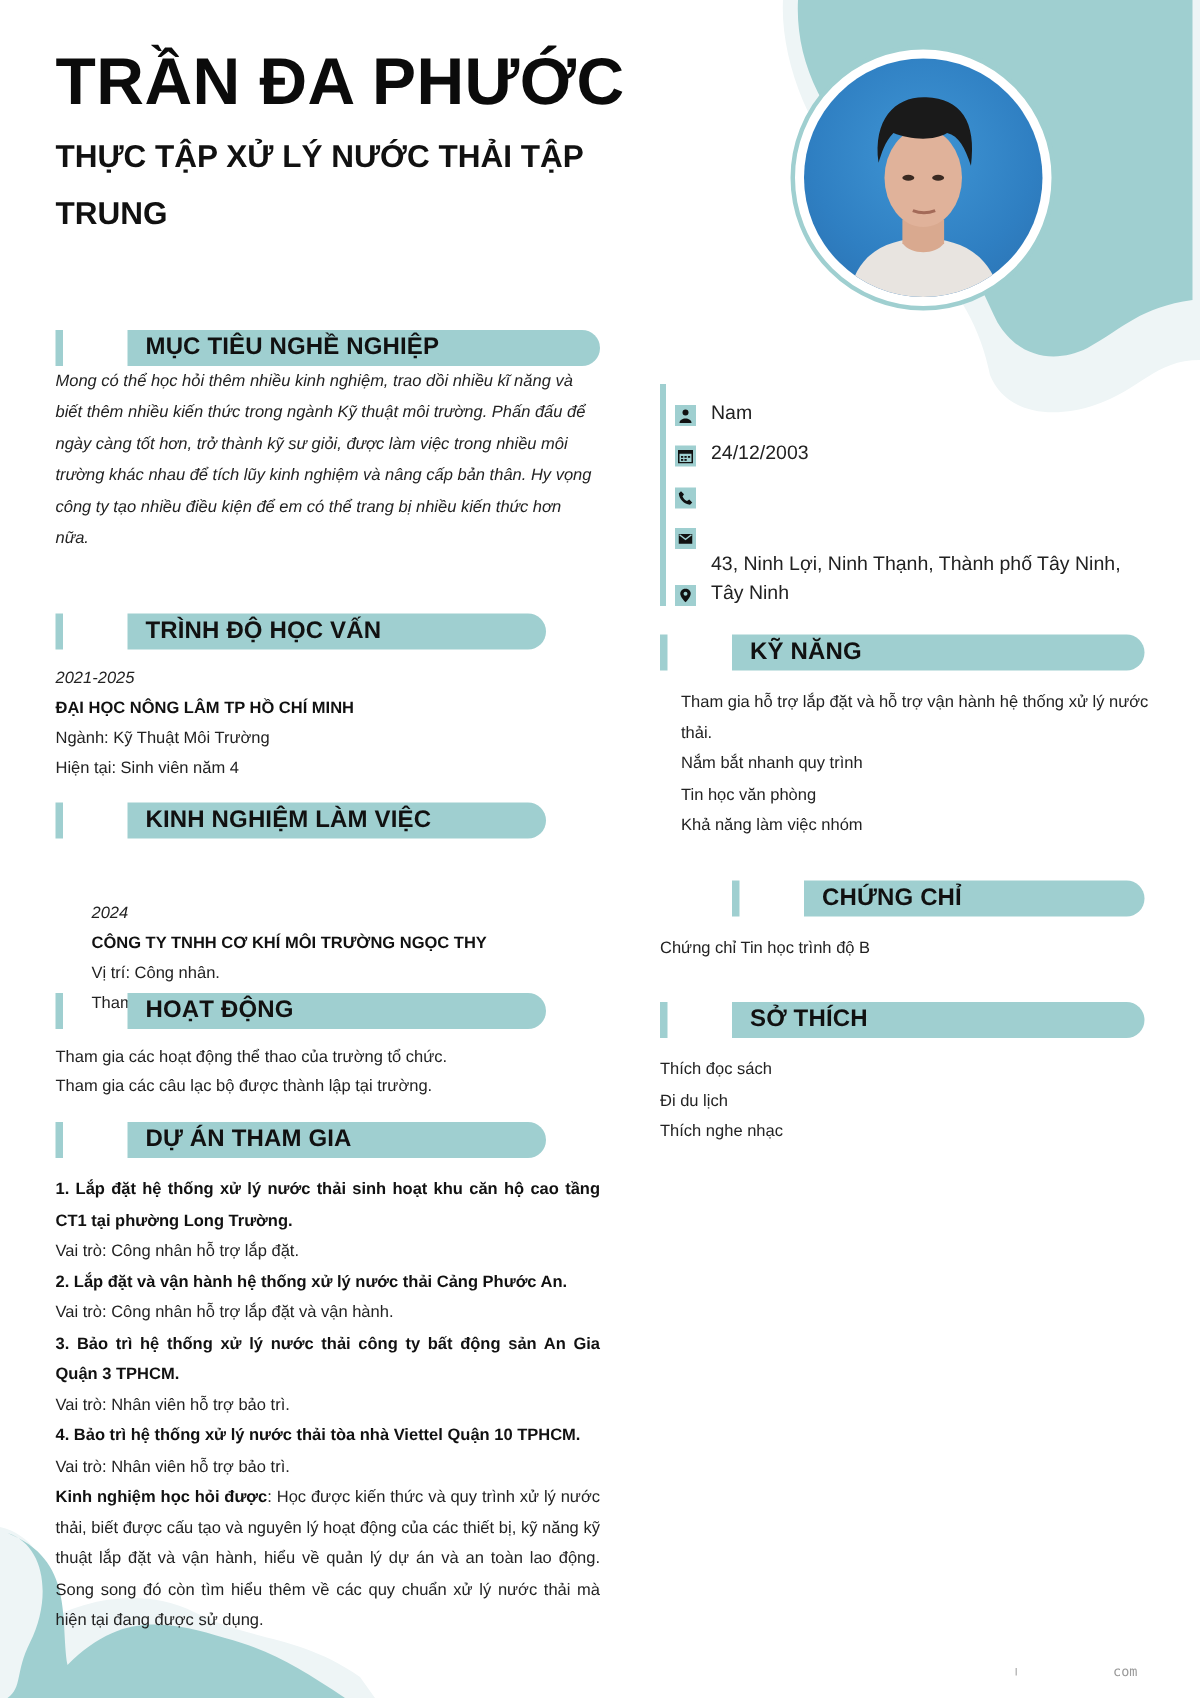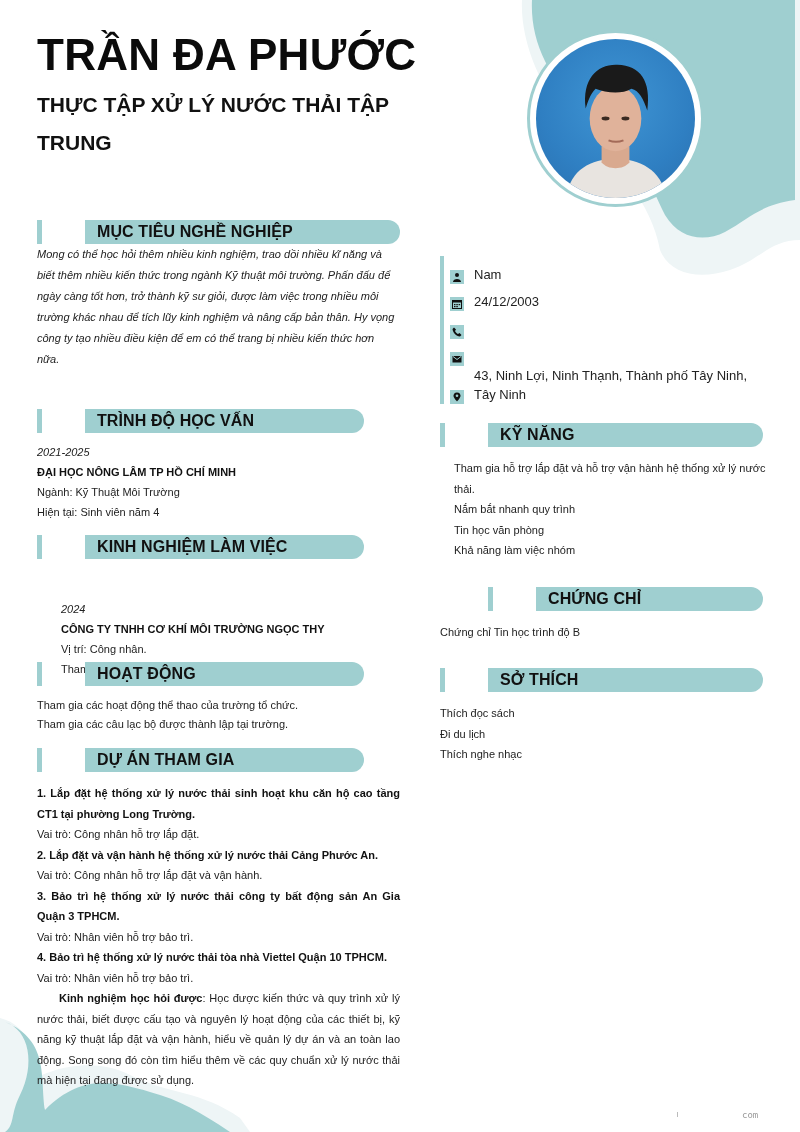--- a/index.html
+++ b/index.html
@@ -15,21 +15,21 @@
   .avatar { width: 100%; height: 100%; border-radius: 50%; overflow: hidden; position: relative; background: radial-gradient(circle at 50% 40%, #3f95d4 0%, #2f7fc2 60%, #2a6fae 100%); }
 
   .sec-head { position: absolute; height: 24px; display: flex; align-items: stretch; gap: 38px; }
   .sec-head .stripe { width: 5px; background: #9fcfd0; margin-right: 5px; }
   .sec-head .bar { flex: 1; background: #9fcfd0; border-radius: 0 14px 14px 0; padding-left: 12px; display: flex; align-items: center; }
   .sec-head .title { font-size: 16px; font-weight: 700; color: #111; letter-spacing: 0.1px; }
 
   .txt { position: absolute; font-size: 11px; color: #222; line-height: 21px; }
   .txt p { margin: 0; }
   .italic { font-style: italic; }
-  .bold { font-weight: 700; color: #111; margin-left: 22px; }
+  .bold { font-weight: 700; color: #111; }
   .justify { text-align: justify; }
 
   .contact { position: absolute; left: 440px; top: 256px; width: 330px; border-left: 4px solid #9fcfd0; padding-left: 6px; }
   .contact-row { display: flex; align-items: flex-end; min-height: 27.5px; font-size: 13px; color: #222; line-height: 19px; }
   .contact-row .ico { width: 14px; height: 14px; background: #9fcfd0; margin-right: 10px; margin-top: 2px; flex-shrink: 0; display: flex; align-items: center; justify-content: center; }
   .contact-row .ico svg { width: 10px; height: 10px; }
   .contact-row .val { flex: 1; }
 
   .footer-mark { position: absolute; left: 742px; top: 1110px; font-family: "DejaVu Sans Mono", monospace; font-size: 9px; color: #999; }
   .footer-tick { position: absolute; left: 677px; top: 1112px; width: 1px; height: 5px; background: #bbb; }

